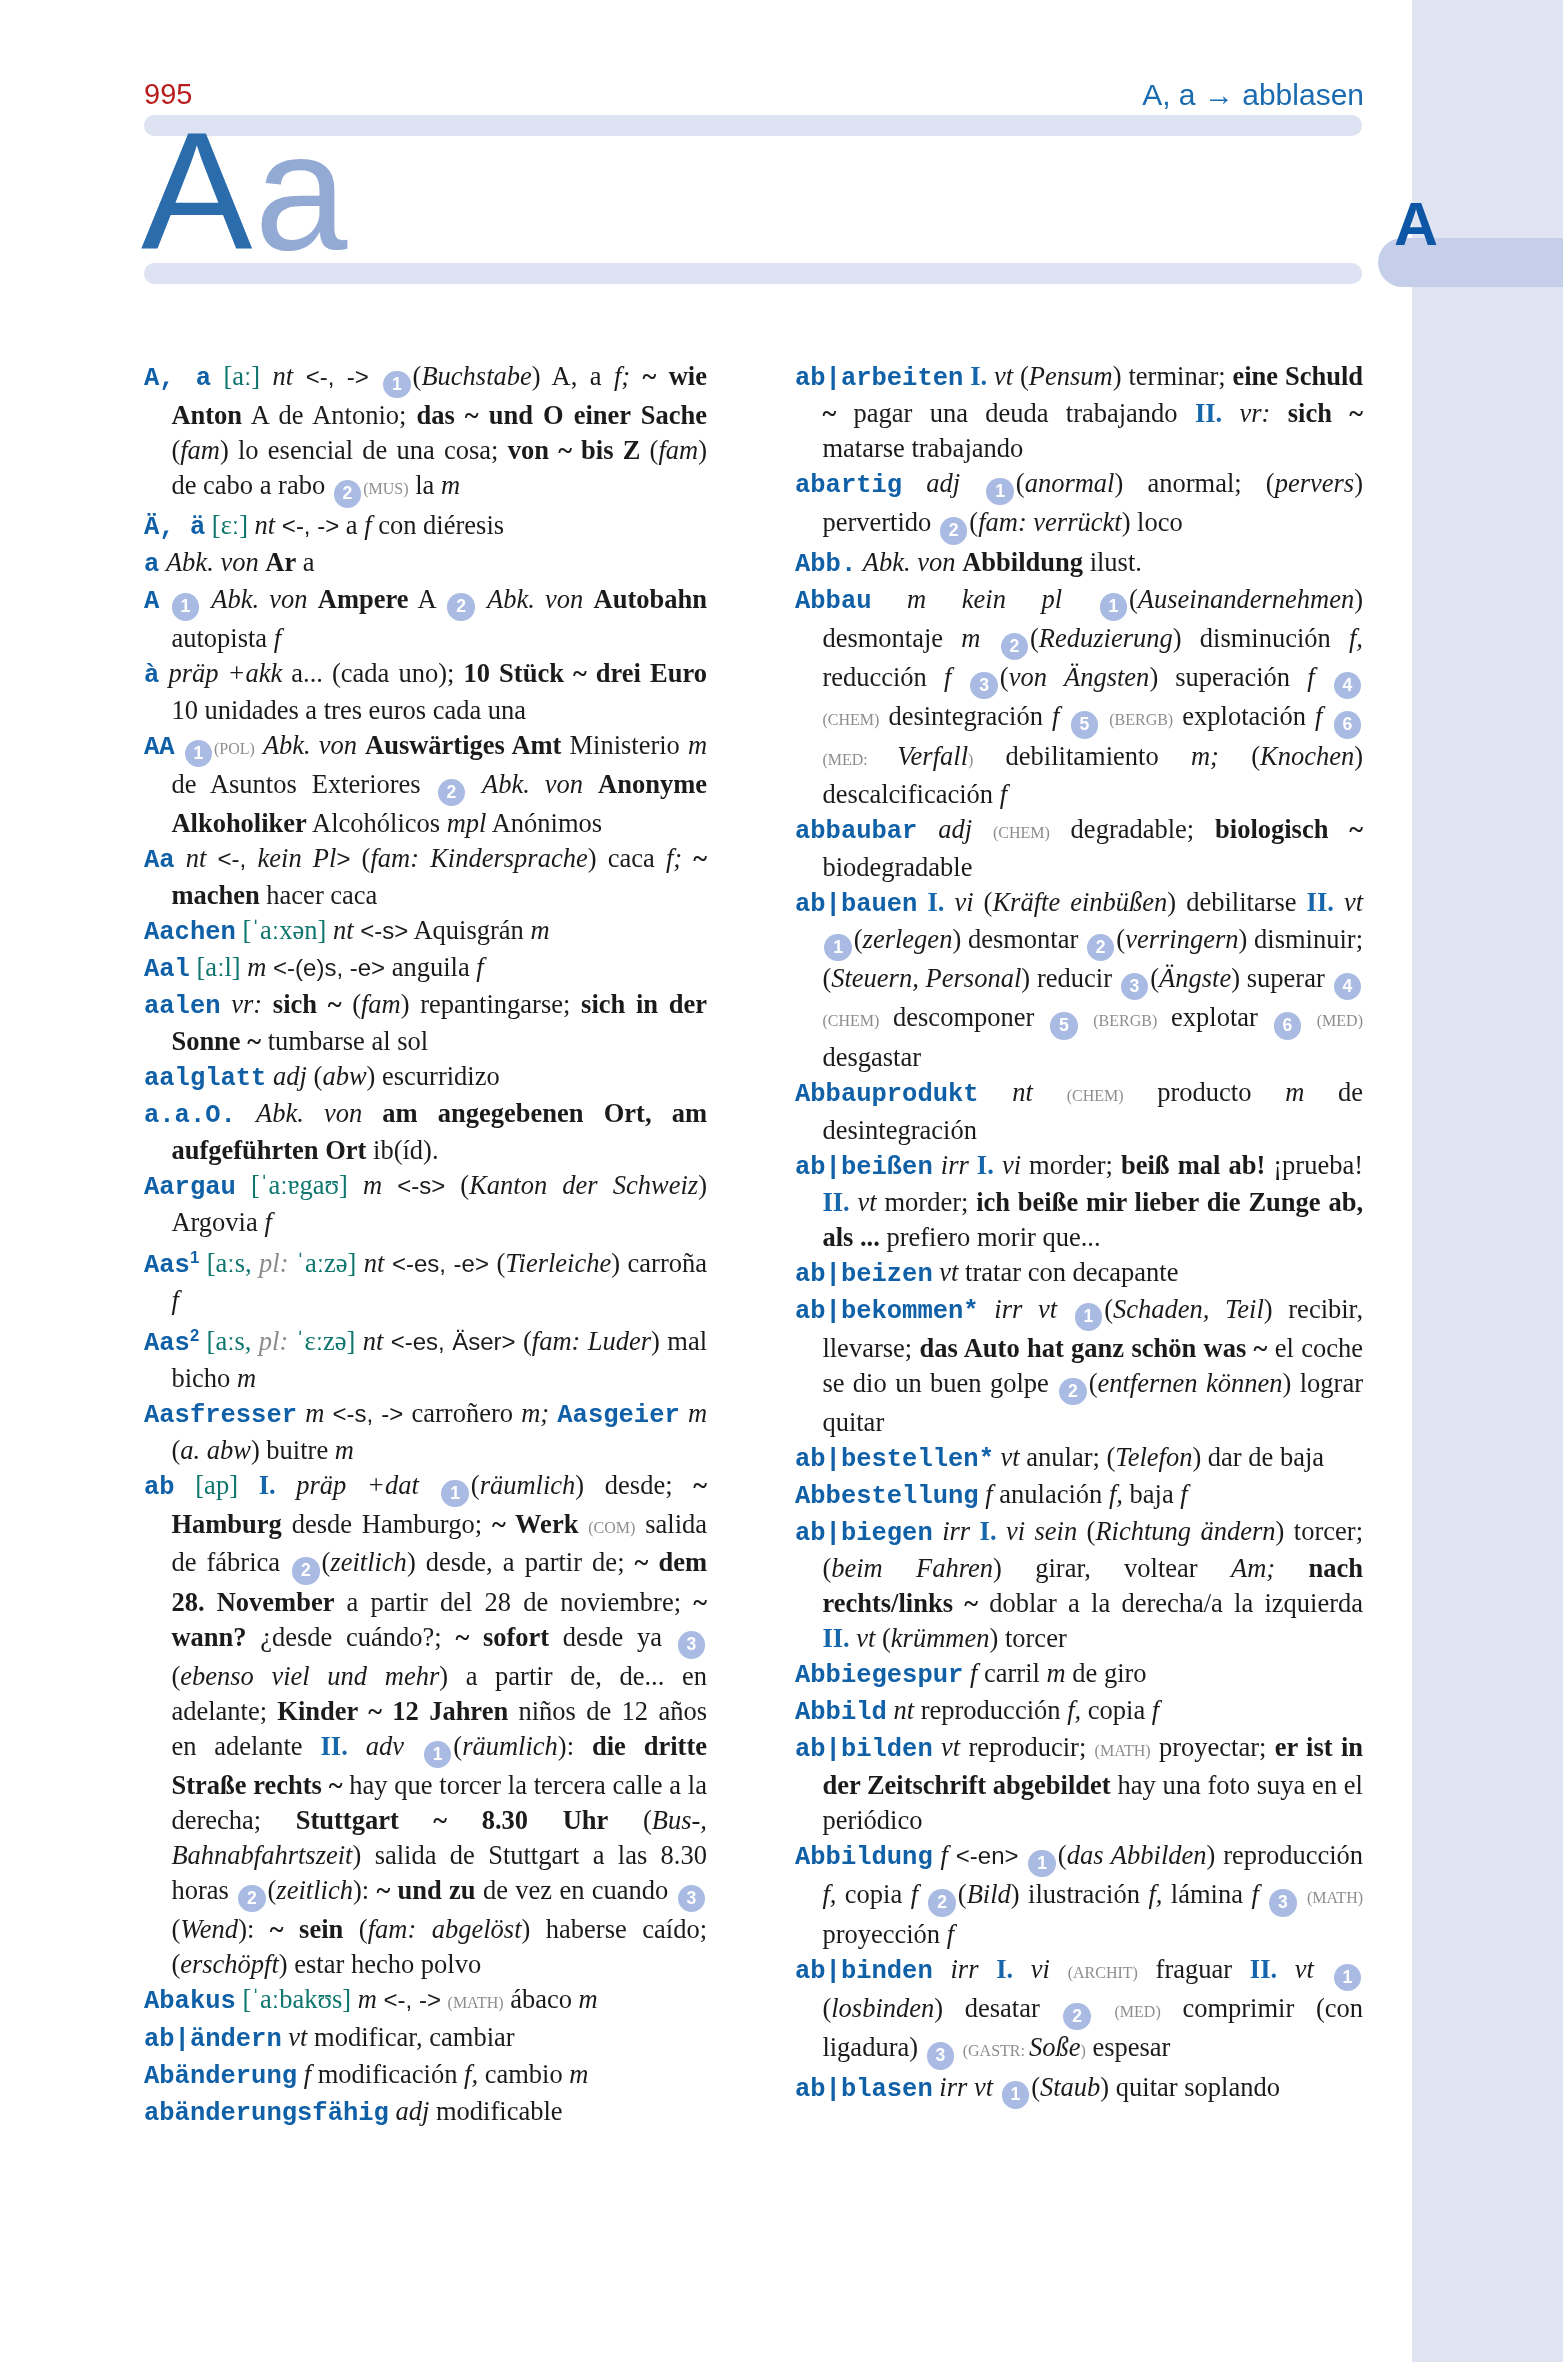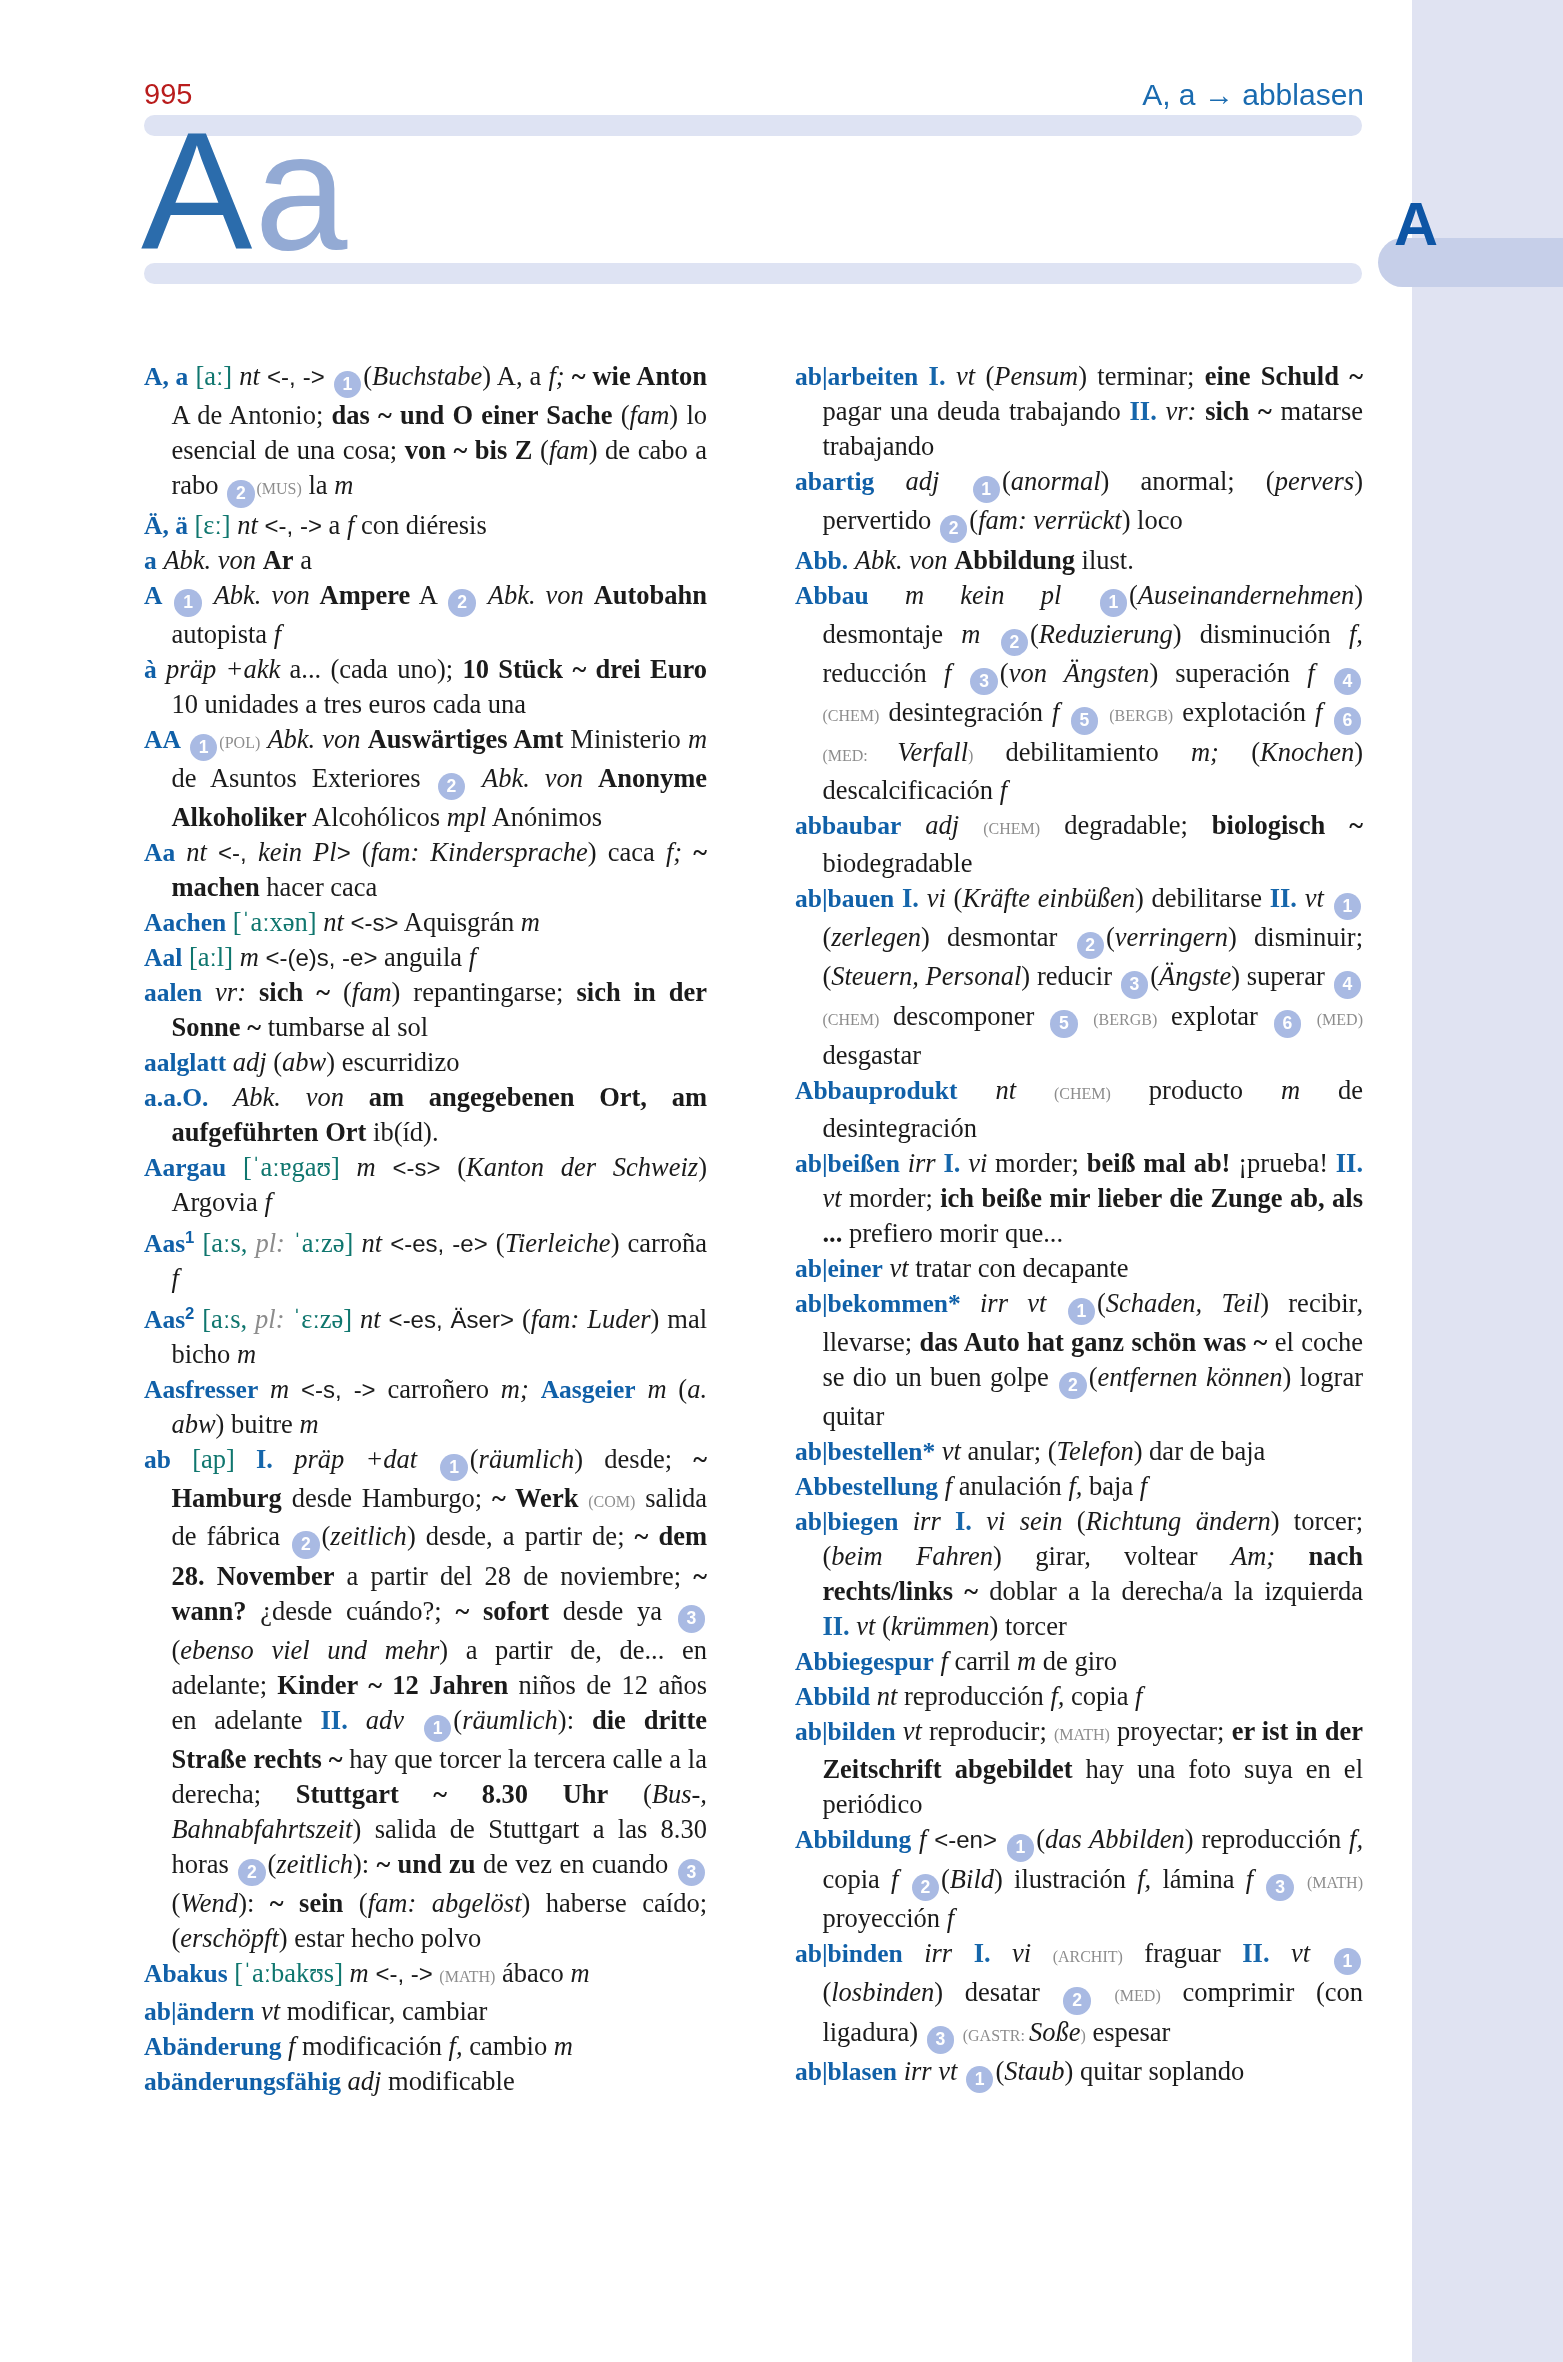--- a/index.html
+++ b/index.html
@@ -15,21 +15,21 @@
   .big-cap{color:#2b6cac;}
   .big-lower{color:#93aad4;}
   .side-strip{position:absolute;left:1412px;top:0;width:151px;height:2362px;background:#e0e3f2;}
   .side-tab{position:absolute;left:1378px;top:238px;width:185px;height:49px;border-radius:24.5px 0 0 24.5px;background:#c6cfe9;}
   .side-letter{position:absolute;left:1394px;top:194px;font:700 61px/1 "Liberation Sans",sans-serif;color:#0d55a5;}
   .col{position:absolute;top:359px;}
   .col-left{left:144px;width:563px;}
   .col-right{left:795px;width:568px;}
   .entry{font-size:26.5px;line-height:35px;color:#1b1b1b;text-align:justify;
          padding-left:27.4px;text-indent:-27.4px;margin:0;}
-  .s-h{font-family:Liberation Serif, serif;font-weight:700;color:#1060a8;font-size:25.5px;}
+  .s-h{font-family:Liberation Mono, monospace;font-weight:700;color:#1060a8;font-size:25.5px;}
   .s-hs{font-family:"Liberation Sans",sans-serif;font-weight:700;color:#1060a8;font-size:16.7px;vertical-align:8.8px;}
   .s-g{color:#0f766e;margin-top:24px;}
   .s-gi{color:#8c8c8c;font-style:italic;}
   .s-i{font-style:italic;}
   .s-b{font-weight:700;}
   .s-r{color:#1566ab;font-weight:700;}
   .s-c{color:#8d8d8d;font-size:16px;}
   .s-d{font-family:"Liberation Sans",sans-serif;font-size:24px;}
   .s-n{display:inline-block;width:27.4px;height:27.4px;border-radius:50%;background:#a9bae3;color:#fff;
        font:700 17.6px/27.4px "Liberation Sans",sans-serif;text-align:center;vertical-align:-4.9px;margin:0 2px;
@@ -73,21 +73,21 @@
   </div>
 <div class="col col-right">
     <p class="entry"><span class="s-h">ab|arbeiten</span><span class="s-p"> </span><span class="s-r">I.</span><span class="s-p"> </span><span class="s-i">vt</span><span class="s-p"> (</span><span class="s-i">Pensum</span><span class="s-p">) terminar; </span><span class="s-b">eine Schuld ~</span><span class="s-p"> pagar una deuda trabajando </span><span class="s-r">II.</span><span class="s-p"> </span><span class="s-i">vr:</span><span class="s-b"> sich ~</span><span class="s-p"> matarse trabajando</span></p>
     <p class="entry"><span class="s-h">abartig</span><span class="s-p"> </span><span class="s-i">adj</span><span class="s-p"> </span><span class="s-n">1</span><span class="s-p">(</span><span class="s-i">anormal</span><span class="s-p">) anormal; (</span><span class="s-i">pervers</span><span class="s-p">) pervertido </span><span class="s-n">2</span><span class="s-p">(</span><span class="s-i">fam: verrückt</span><span class="s-p">) loco</span></p>
     <p class="entry"><span class="s-h">Abb.</span><span class="s-p"> </span><span class="s-i">Abk. von </span><span class="s-b">Abbildung</span><span class="s-p"> ilust.</span></p>
     <p class="entry"><span class="s-h">Abbau</span><span class="s-p"> </span><span class="s-i">m kein pl</span><span class="s-p"> </span><span class="s-n">1</span><span class="s-p">(</span><span class="s-i">Auseinandernehmen</span><span class="s-p">) desmontaje </span><span class="s-i">m</span><span class="s-p"> </span><span class="s-n">2</span><span class="s-p">(</span><span class="s-i">Reduzierung</span><span class="s-p">) disminución </span><span class="s-i">f,</span><span class="s-p"> reducción </span><span class="s-i">f</span><span class="s-p"> </span><span class="s-n">3</span><span class="s-p">(</span><span class="s-i">von Ängsten</span><span class="s-p">) superación </span><span class="s-i">f</span><span class="s-p"> </span><span class="s-n">4</span><span class="s-p"> </span><span class="s-c">(CHEM)</span><span class="s-p"> desintegración </span><span class="s-i">f</span><span class="s-p"> </span><span class="s-n">5</span><span class="s-p"> </span><span class="s-c">(BERGB)</span><span class="s-p"> explotación </span><span class="s-i">f</span><span class="s-p"> </span><span class="s-n">6</span><span class="s-c">(MED: </span><span class="s-i">Verfall</span><span class="s-c">)</span><span class="s-p"> debilitamiento </span><span class="s-i">m;</span><span class="s-p"> (</span><span class="s-i">Knochen</span><span class="s-p">) descalcificación </span><span class="s-i">f</span></p>
     <p class="entry"><span class="s-h">abbaubar</span><span class="s-p"> </span><span class="s-i">adj</span><span class="s-p"> </span><span class="s-c">(CHEM)</span><span class="s-p"> degradable; </span><span class="s-b">biologisch ~</span><span class="s-p"> biodegradable</span></p>
     <p class="entry"><span class="s-h">ab|bauen</span><span class="s-p"> </span><span class="s-r">I.</span><span class="s-p"> </span><span class="s-i">vi</span><span class="s-p"> (</span><span class="s-i">Kräfte einbüßen</span><span class="s-p">) debilitarse </span><span class="s-r">II.</span><span class="s-p"> </span><span class="s-i">vt</span><span class="s-p"> </span><span class="s-n">1</span><span class="s-p">(</span><span class="s-i">zerlegen</span><span class="s-p">) desmontar </span><span class="s-n">2</span><span class="s-p">(</span><span class="s-i">verringern</span><span class="s-p">) disminuir; (</span><span class="s-i">Steuern, Personal</span><span class="s-p">) reducir </span><span class="s-n">3</span><span class="s-p">(</span><span class="s-i">Ängste</span><span class="s-p">) superar </span><span class="s-n">4</span><span class="s-p"> </span><span class="s-c">(CHEM)</span><span class="s-p"> descomponer </span><span class="s-n">5</span><span class="s-p"> </span><span class="s-c">(BERGB)</span><span class="s-p"> explotar </span><span class="s-n">6</span><span class="s-p"> </span><span class="s-c">(MED)</span><span class="s-p"> desgastar</span></p>
     <p class="entry"><span class="s-h">Abbauprodukt</span><span class="s-p"> </span><span class="s-i">nt</span><span class="s-p"> </span><span class="s-c">(CHEM)</span><span class="s-p"> producto </span><span class="s-i">m</span><span class="s-p"> de desintegración</span></p>
     <p class="entry"><span class="s-h">ab|beißen</span><span class="s-p"> </span><span class="s-i">irr</span><span class="s-p"> </span><span class="s-r">I.</span><span class="s-p"> </span><span class="s-i">vi</span><span class="s-p"> morder; </span><span class="s-b">beiß mal ab!</span><span class="s-p"> ¡prueba! </span><span class="s-r">II.</span><span class="s-p"> </span><span class="s-i">vt</span><span class="s-p"> morder; </span><span class="s-b">ich beiße mir lieber die Zunge ab, als ...</span><span class="s-p"> prefiero morir que...</span></p>
-    <p class="entry"><span class="s-h">ab|einer</span><span class="s-p"> </span><span class="s-i">vt</span><span class="s-p"> tratar con decapante</span></p>
+    <p class="entry"><span class="s-h">ab|beizen</span><span class="s-p"> </span><span class="s-i">vt</span><span class="s-p"> tratar con decapante</span></p>
     <p class="entry"><span class="s-h">ab|bekommen*</span><span class="s-p"> </span><span class="s-i">irr vt</span><span class="s-p"> </span><span class="s-n">1</span><span class="s-p">(</span><span class="s-i">Schaden, Teil</span><span class="s-p">) recibir, llevarse; </span><span class="s-b">das Auto hat ganz schön was ~</span><span class="s-p"> el coche se dio un buen golpe </span><span class="s-n">2</span><span class="s-p">(</span><span class="s-i">entfernen können</span><span class="s-p">) lograr quitar</span></p>
     <p class="entry"><span class="s-h">ab|bestellen*</span><span class="s-p"> </span><span class="s-i">vt</span><span class="s-p"> anular; (</span><span class="s-i">Telefon</span><span class="s-p">) dar de baja</span></p>
     <p class="entry"><span class="s-h">Abbestellung</span><span class="s-p"> </span><span class="s-i">f</span><span class="s-p"> anulación </span><span class="s-i">f,</span><span class="s-p"> baja </span><span class="s-i">f</span></p>
     <p class="entry"><span class="s-h">ab|biegen</span><span class="s-p"> </span><span class="s-i">irr</span><span class="s-p"> </span><span class="s-r">I.</span><span class="s-p"> </span><span class="s-i">vi sein</span><span class="s-p"> (</span><span class="s-i">Richtung ändern</span><span class="s-p">) torcer; (</span><span class="s-i">beim Fahren</span><span class="s-p">) girar, voltear </span><span class="s-i">Am;</span><span class="s-b"> nach rechts/links ~</span><span class="s-p"> doblar a la derecha/a la izquierda </span><span class="s-r">II.</span><span class="s-p"> </span><span class="s-i">vt</span><span class="s-p"> (</span><span class="s-i">krümmen</span><span class="s-p">) torcer</span></p>
     <p class="entry"><span class="s-h">Abbiegespur</span><span class="s-p"> </span><span class="s-i">f</span><span class="s-p"> carril </span><span class="s-i">m</span><span class="s-p"> de giro</span></p>
     <p class="entry"><span class="s-h">Abbild</span><span class="s-p"> </span><span class="s-i">nt</span><span class="s-p"> reproducción </span><span class="s-i">f,</span><span class="s-p"> copia </span><span class="s-i">f</span></p>
     <p class="entry"><span class="s-h">ab|bilden</span><span class="s-p"> </span><span class="s-i">vt</span><span class="s-p"> reproducir; </span><span class="s-c">(MATH)</span><span class="s-p"> proyectar; </span><span class="s-b">er ist in der Zeitschrift abgebildet</span><span class="s-p"> hay una foto suya en el periódico</span></p>
     <p class="entry"><span class="s-h">Abbildung</span><span class="s-p"> </span><span class="s-i">f </span><span class="s-d">&lt;-en&gt;</span><span class="s-p"> </span><span class="s-n">1</span><span class="s-p">(</span><span class="s-i">das Abbilden</span><span class="s-p">) reproducción </span><span class="s-i">f,</span><span class="s-p"> copia </span><span class="s-i">f</span><span class="s-p"> </span><span class="s-n">2</span><span class="s-p">(</span><span class="s-i">Bild</span><span class="s-p">) ilustración </span><span class="s-i">f,</span><span class="s-p"> lámina </span><span class="s-i">f</span><span class="s-p"> </span><span class="s-n">3</span><span class="s-p"> </span><span class="s-c">(MATH)</span><span class="s-p"> proyección </span><span class="s-i">f</span></p>
     <p class="entry"><span class="s-h">ab|binden</span><span class="s-p"> </span><span class="s-i">irr</span><span class="s-p"> </span><span class="s-r">I.</span><span class="s-p"> </span><span class="s-i">vi</span><span class="s-p"> </span><span class="s-c">(ARCHIT)</span><span class="s-p"> fraguar </span><span class="s-r">II.</span><span class="s-p"> </span><span class="s-i">vt</span><span class="s-p"> </span><span class="s-n">1</span><span class="s-p">(</span><span class="s-i">losbinden</span><span class="s-p">) desatar </span><span class="s-n">2</span><span class="s-p"> </span><span class="s-c">(MED)</span><span class="s-p"> comprimir (con ligadura) </span><span class="s-n">3</span><span class="s-p"> </span><span class="s-c">(GASTR: </span><span class="s-i">Soße</span><span class="s-c">)</span><span class="s-p"> espesar</span></p>
     <p class="entry"><span class="s-h">ab|blasen</span><span class="s-p"> </span><span class="s-i">irr vt</span><span class="s-p"> </span><span class="s-n">1</span><span class="s-p">(</span><span class="s-i">Staub</span><span class="s-p">) quitar soplando</span></p>

